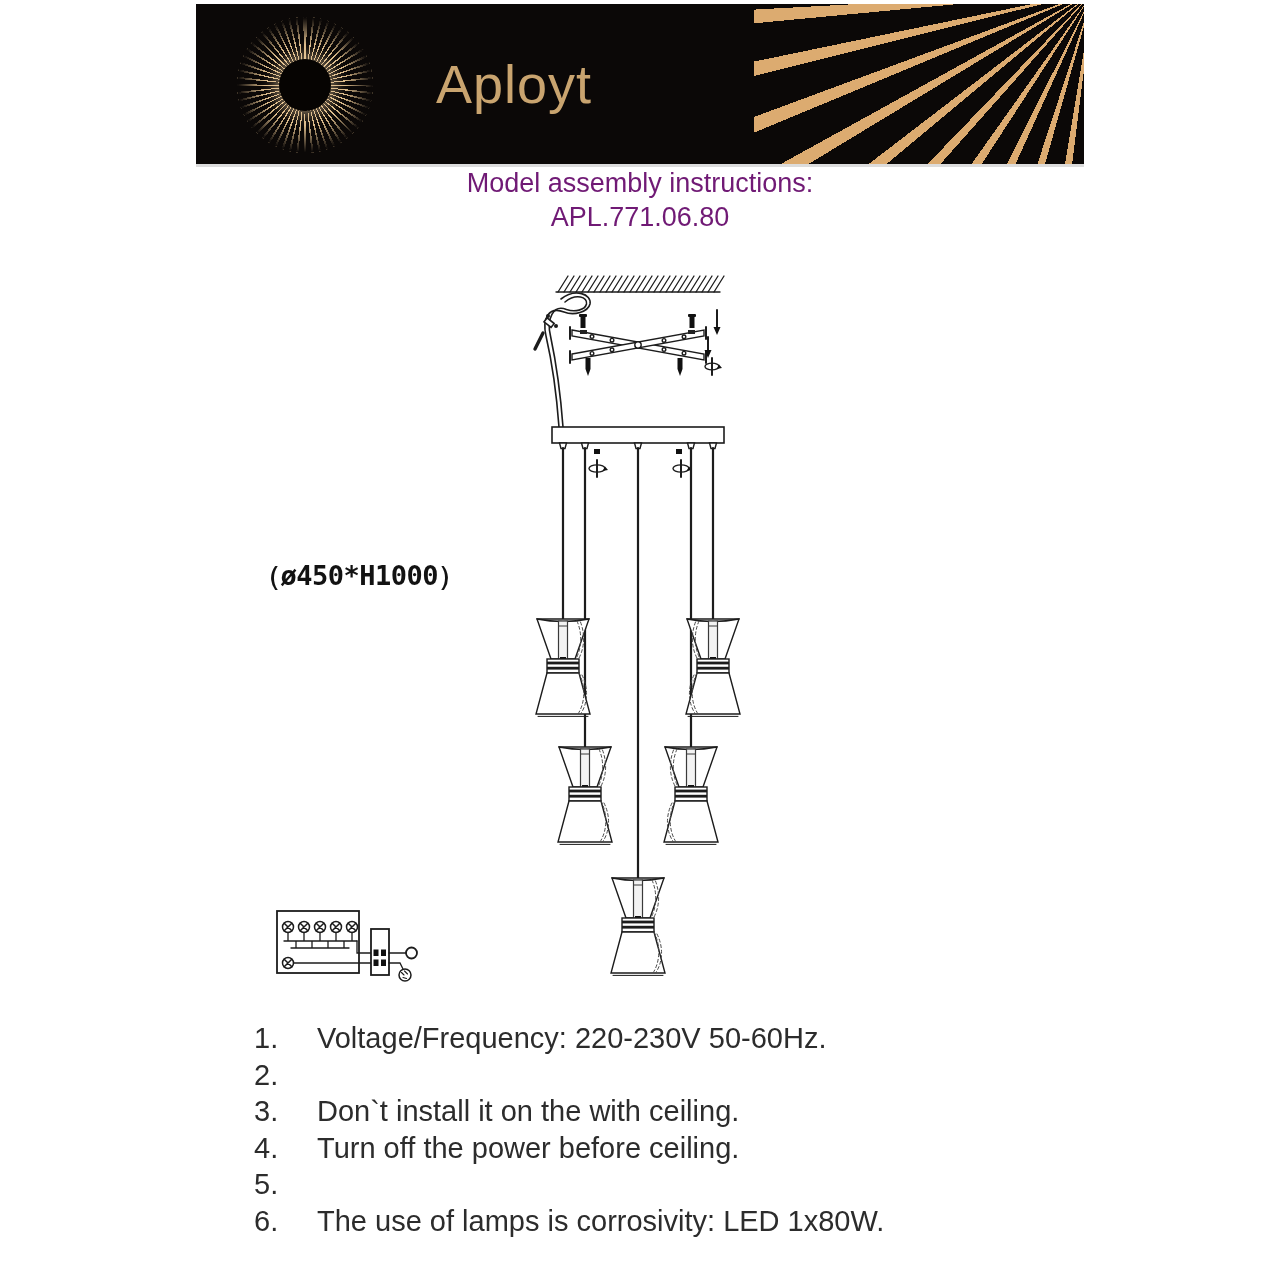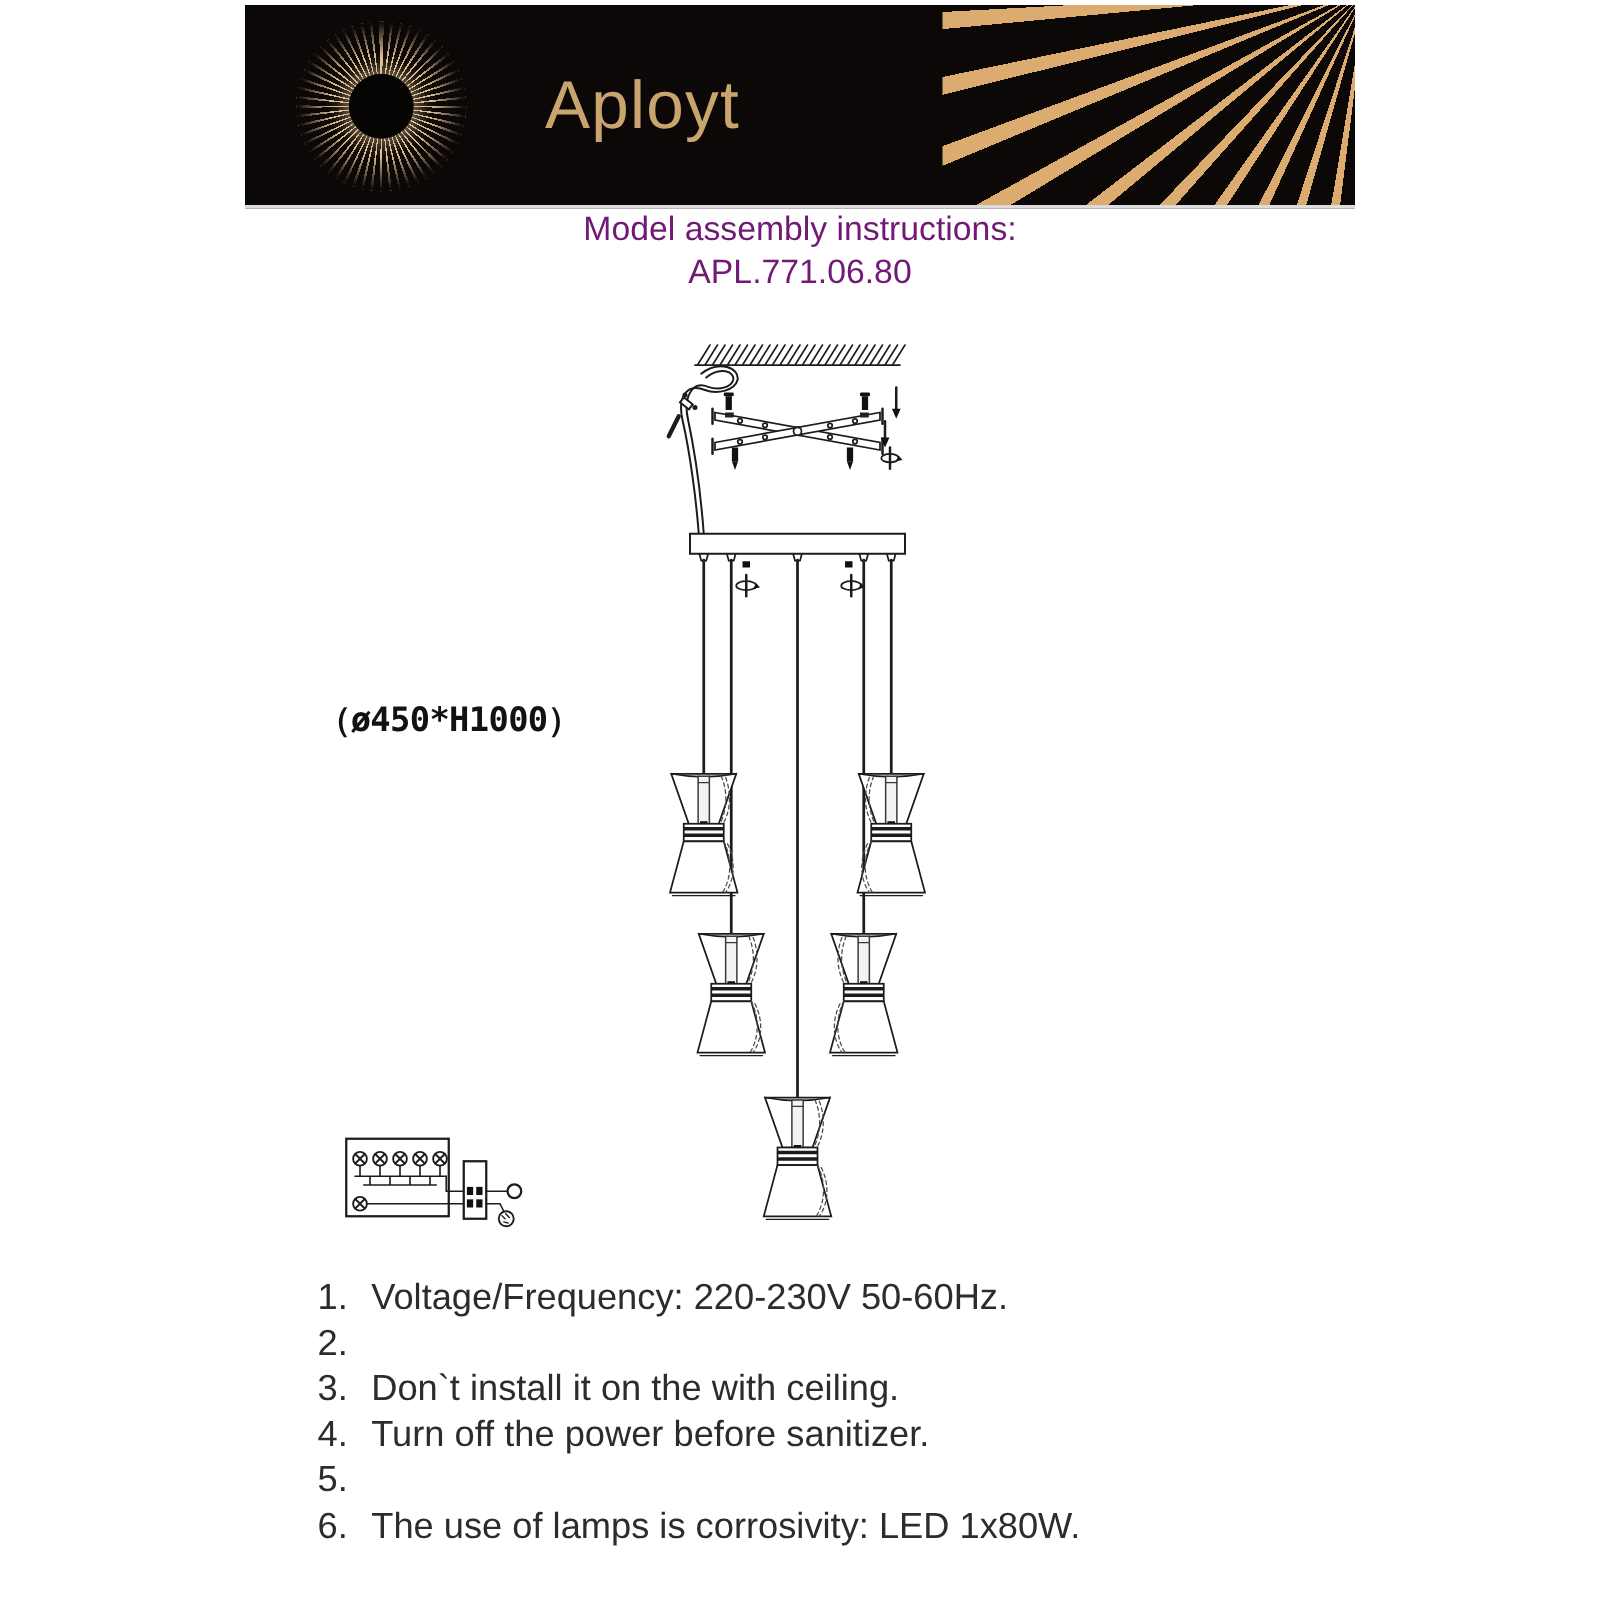--- a/index.html
+++ b/index.html
@@ -42,21 +42,21 @@
     position:absolute;left:254px;top:558px;color:#121212;
     font-family:"DejaVu Sans Mono","Liberation Mono",monospace;
     font-weight:bold;font-size:27px;letter-spacing:-0.5px;
   }
   
   .drawing{position:absolute;left:250px;top:258px;}
   
   .instructions{position:absolute;left:254px;top:1020px;width:830px;color:#2c2c2c;}
   .instr-item{display:flex;font-size:29px;line-height:36.6px;}
   .instr-num{width:39px;flex:0 0 39px;}
-  .instr-txt{margin-left:4px;}
+  .instr-txt{margin-left:24px;}
 </style>
 </head>
 <body>
 
 <div class="banner">
   <div class="sunburst">
     <div class="rays"></div>
     <div class="fade"></div>
     <div class="core"></div>
   </div>
@@ -230,21 +230,21 @@
   </div>
   <div class="instr-item">
     <span class="instr-num">2.</span>
   </div>
   <div class="instr-item">
     <span class="instr-num">3.</span>
     <span class="instr-txt">Don`t install it on the with ceiling.</span>
   </div>
   <div class="instr-item">
     <span class="instr-num">4.</span>
-    <span class="instr-txt">Turn off the power before sanitizer.</span>
+    <span class="instr-txt">Turn off the power before ceiling.</span>
   </div>
   <div class="instr-item">
     <span class="instr-num">5.</span>
   </div>
   <div class="instr-item">
     <span class="instr-num">6.</span>
     <span class="instr-txt">The use of lamps is corrosivity: LED 1x80W.</span>
   </div>
 </div>
 

